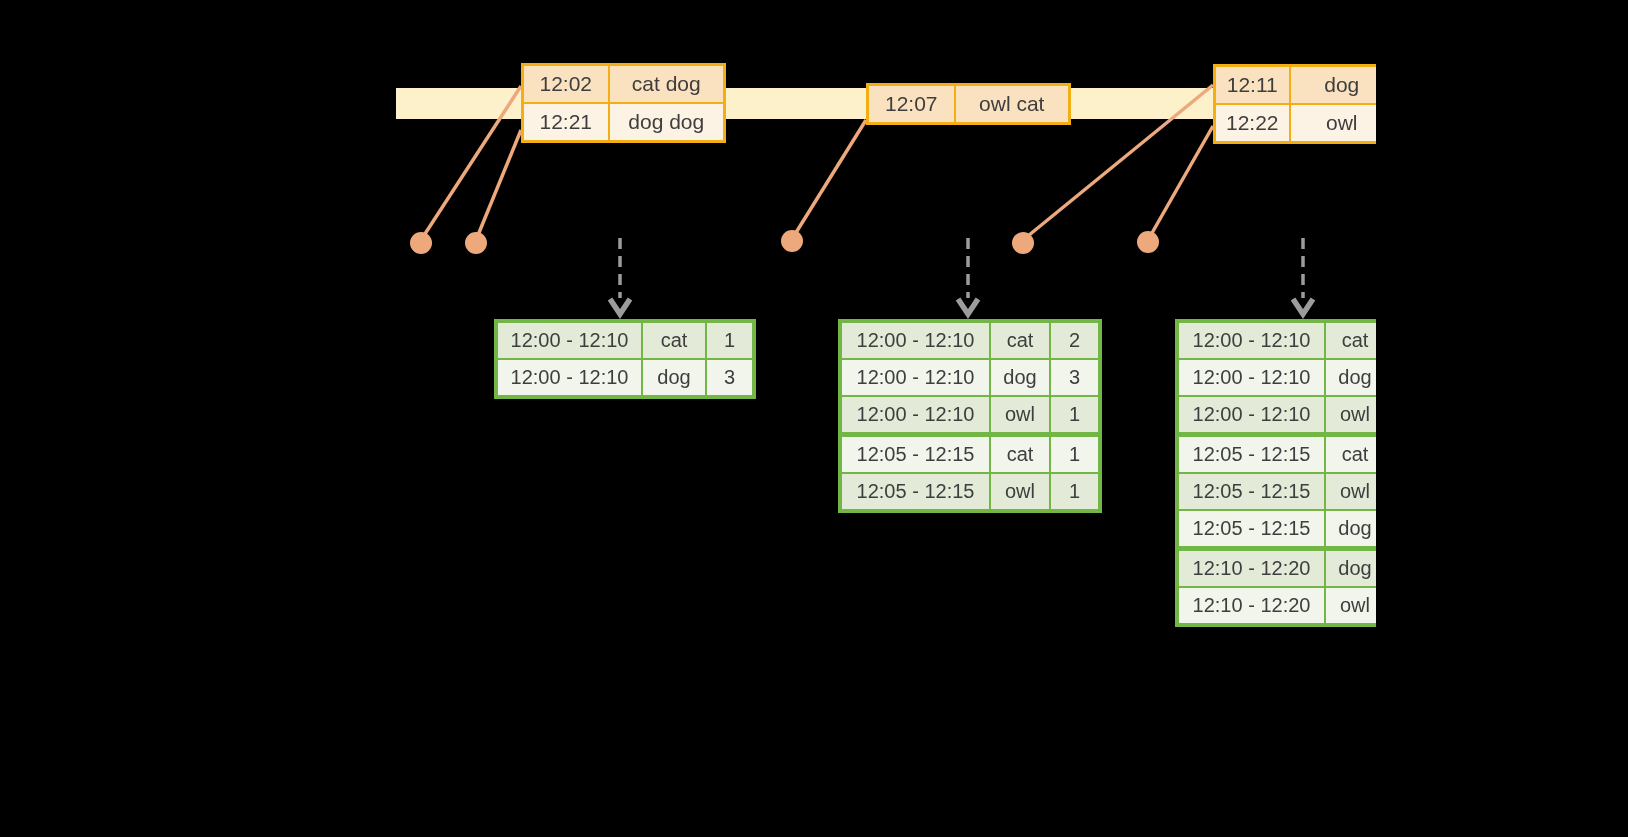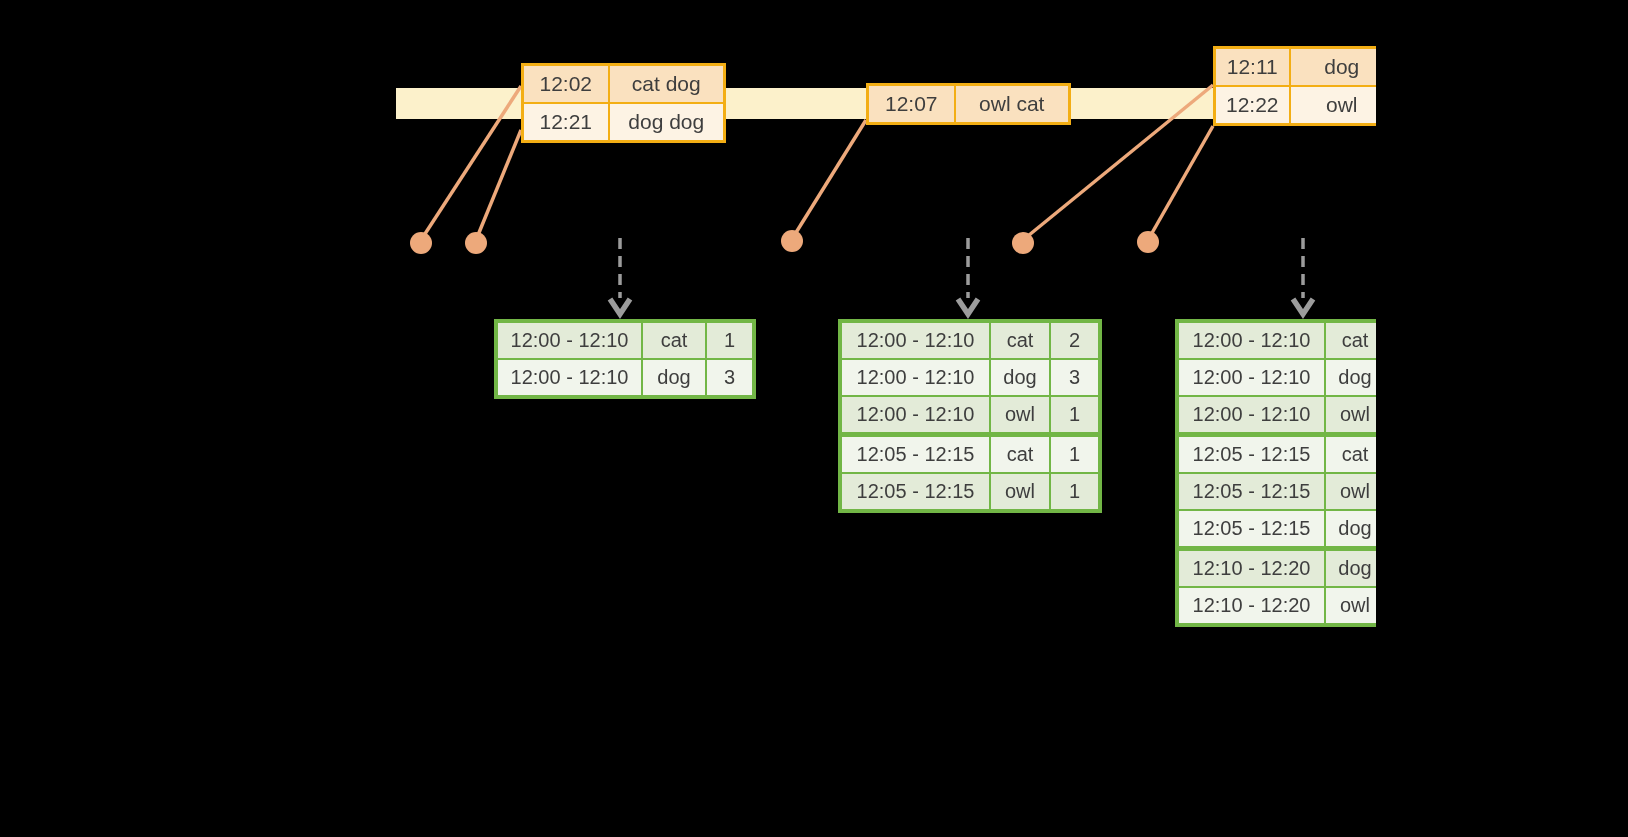--- a/index.html
+++ b/index.html
@@ -89,21 +89,21 @@
         <col style="width:115px">
       </colgroup>
     <tbody>
         <tr class="dark">
       <td>12:07</td>
       <td>owl cat</td>
     </tr>
   </tbody>
     </table>
 
-  <table class="event-table" style="left:1213px;top:46px;width:180px;">
+  <table class="event-table" style="left:1213px;top:64px;width:180px;">
     <colgroup>
         <col style="width:75px">
         <col style="width:105px">
       </colgroup>
     <tbody>
         <tr class="dark">
       <td>12:11</td>
       <td>dog</td>
     </tr>
     <tr class="light">

